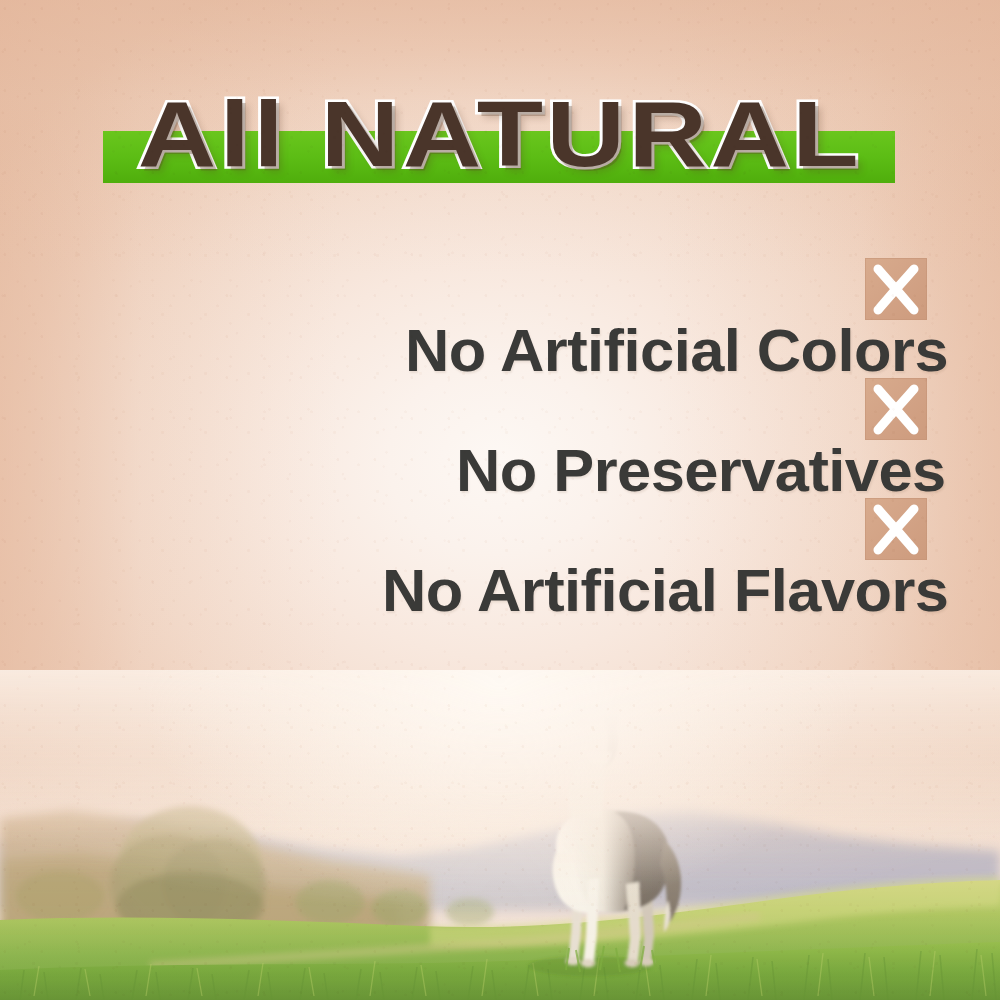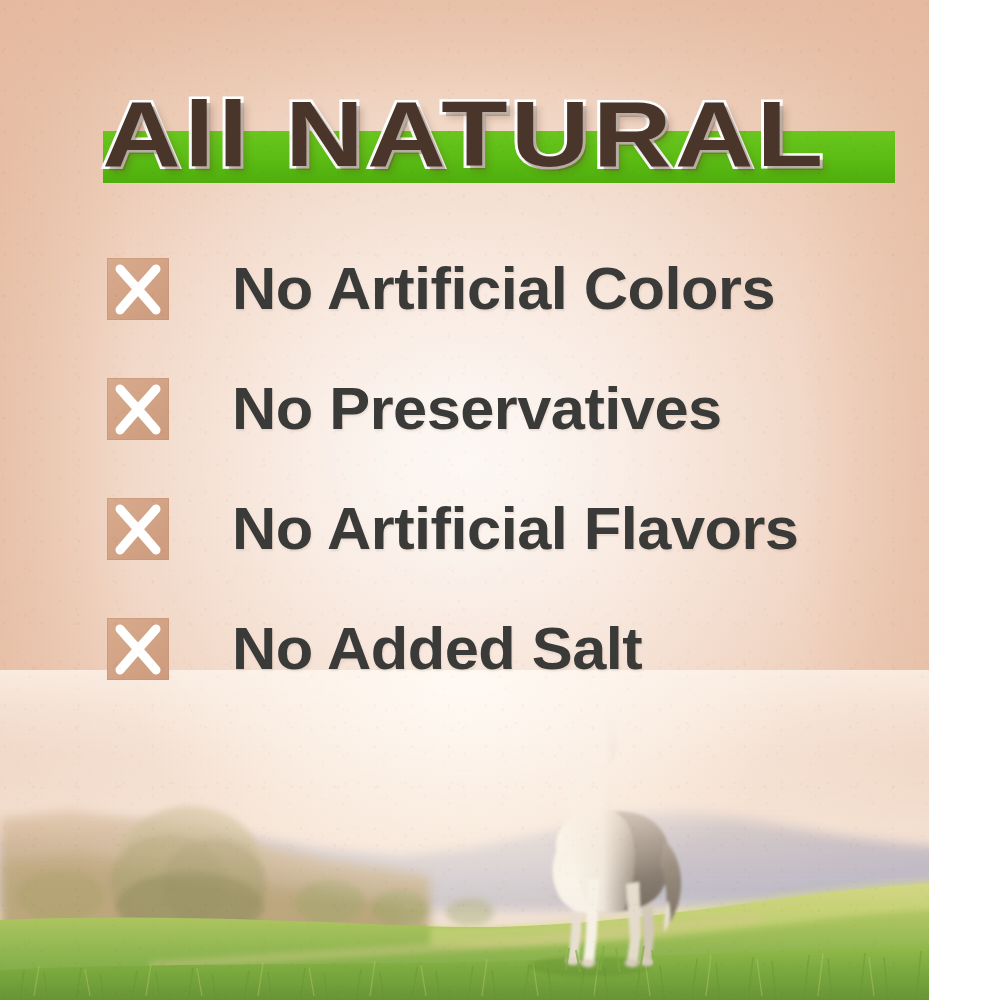--- a/index.html
+++ b/index.html
@@ -6,21 +6,21 @@
     margin: 0;
     padding: 0;
     background: #ffffff;
   }
   body {
     font-family: "Liberation Sans", sans-serif;
   }
 
   #poster {
     position: relative;
-    width: 929px;
+    width: 1000px;
     height: 1000px;
     overflow: hidden;
     background: #efd3c2;
   }
 
   
   .bg-base {
     position: absolute;
     inset: 0;
     background:
@@ -140,23 +140,24 @@
 
   
   .bullets {
     position: absolute;
     left: 107px;
     top: 258px;
     width: 820px;
   }
   .bullet-row {
     display: flex;
-    align-items: center;
+    align-items: flex-end;
     height: 62px;
     margin-bottom: 58px;
+    flex-direction: column;
   }
   .xbox {
     flex: 0 0 auto;
     width: 62px;
     height: 62px;
     background: linear-gradient(135deg, #d8ab8d 0%, #d2a285 55%, #cd9b7d 100%);
     position: relative;
     box-shadow: inset 0 0 0 1px rgba(196,148,118,.55);
   }
   .xbox svg { position:absolute; left:0; top:0; width:62px; height:62px; }
@@ -423,27 +424,18 @@
     <div class="bullet-row">
       <span class="xbox">
         <svg viewBox="0 0 62 62">
           <path d="M13,11 C20,19 27,27 31,31 C36,37 43,45 49,52" stroke="#ffffff" stroke-width="9" stroke-linecap="round" fill="none"></path>
           <path d="M49,11 C42,19 35,27 31,31 C26,37 19,45 13,52" stroke="#ffffff" stroke-width="9" stroke-linecap="round" fill="none"></path>
         </svg>
       </span>
       <span class="bullet-label">No Artificial Flavors</span>
     </div>
 
-    <div class="bullet-row">
-      <span class="xbox">
-        <svg viewBox="0 0 62 62">
-          <path d="M13,11 C20,19 27,27 31,31 C36,37 43,45 49,52" stroke="#ffffff" stroke-width="9" stroke-linecap="round" fill="none"></path>
-          <path d="M49,11 C42,19 35,27 31,31 C26,37 19,45 13,52" stroke="#ffffff" stroke-width="9" stroke-linecap="round" fill="none"></path>
-        </svg>
-      </span>
-      <span class="bullet-label">No Added Salt</span>
-    </div>
 
   </div>
 
   <div class="bg-grain"></div>
 
 </div>
 
 </body></html>

